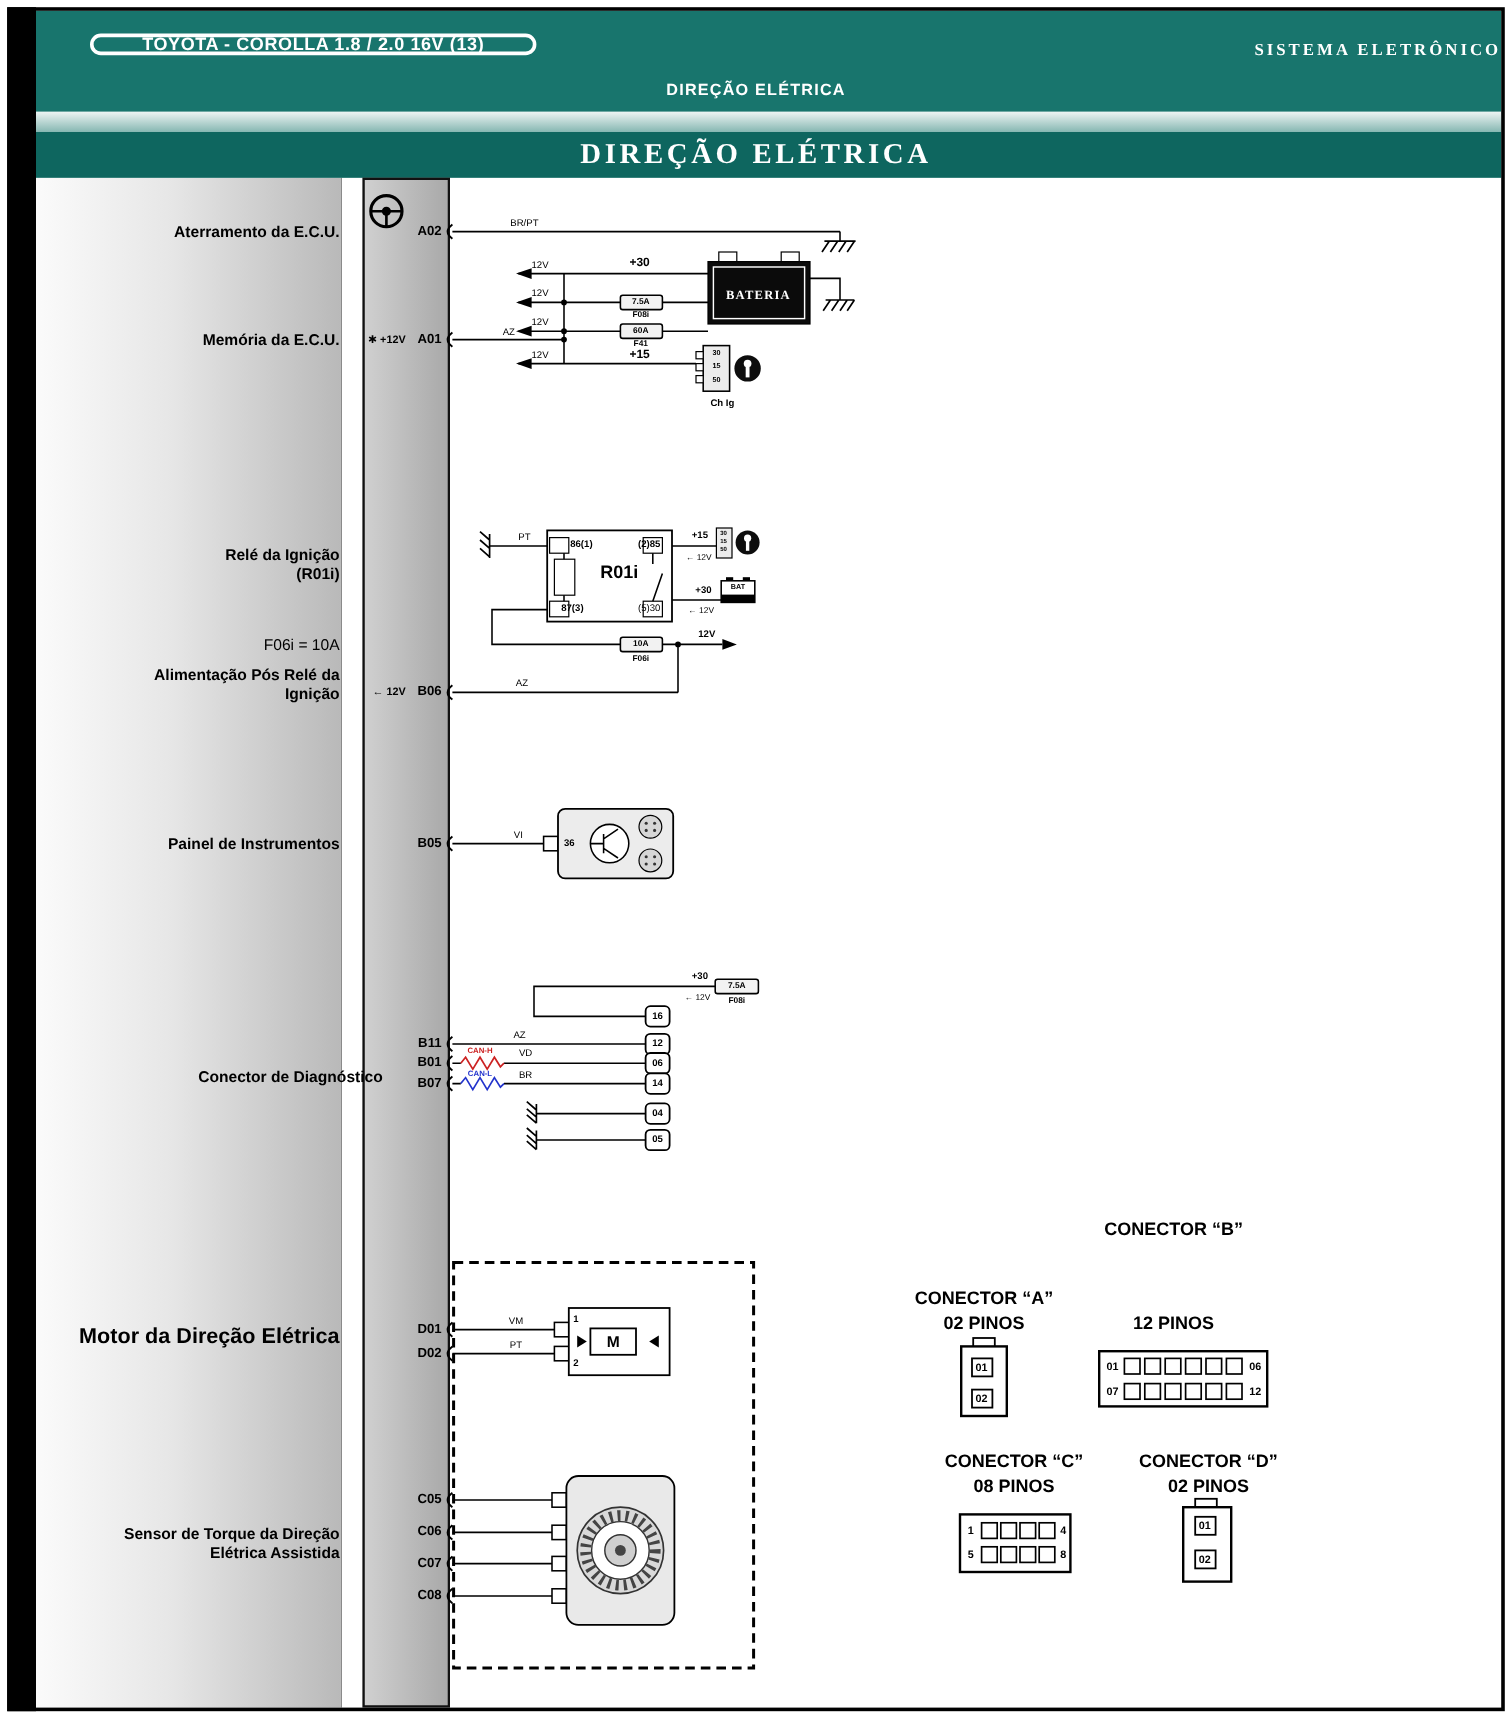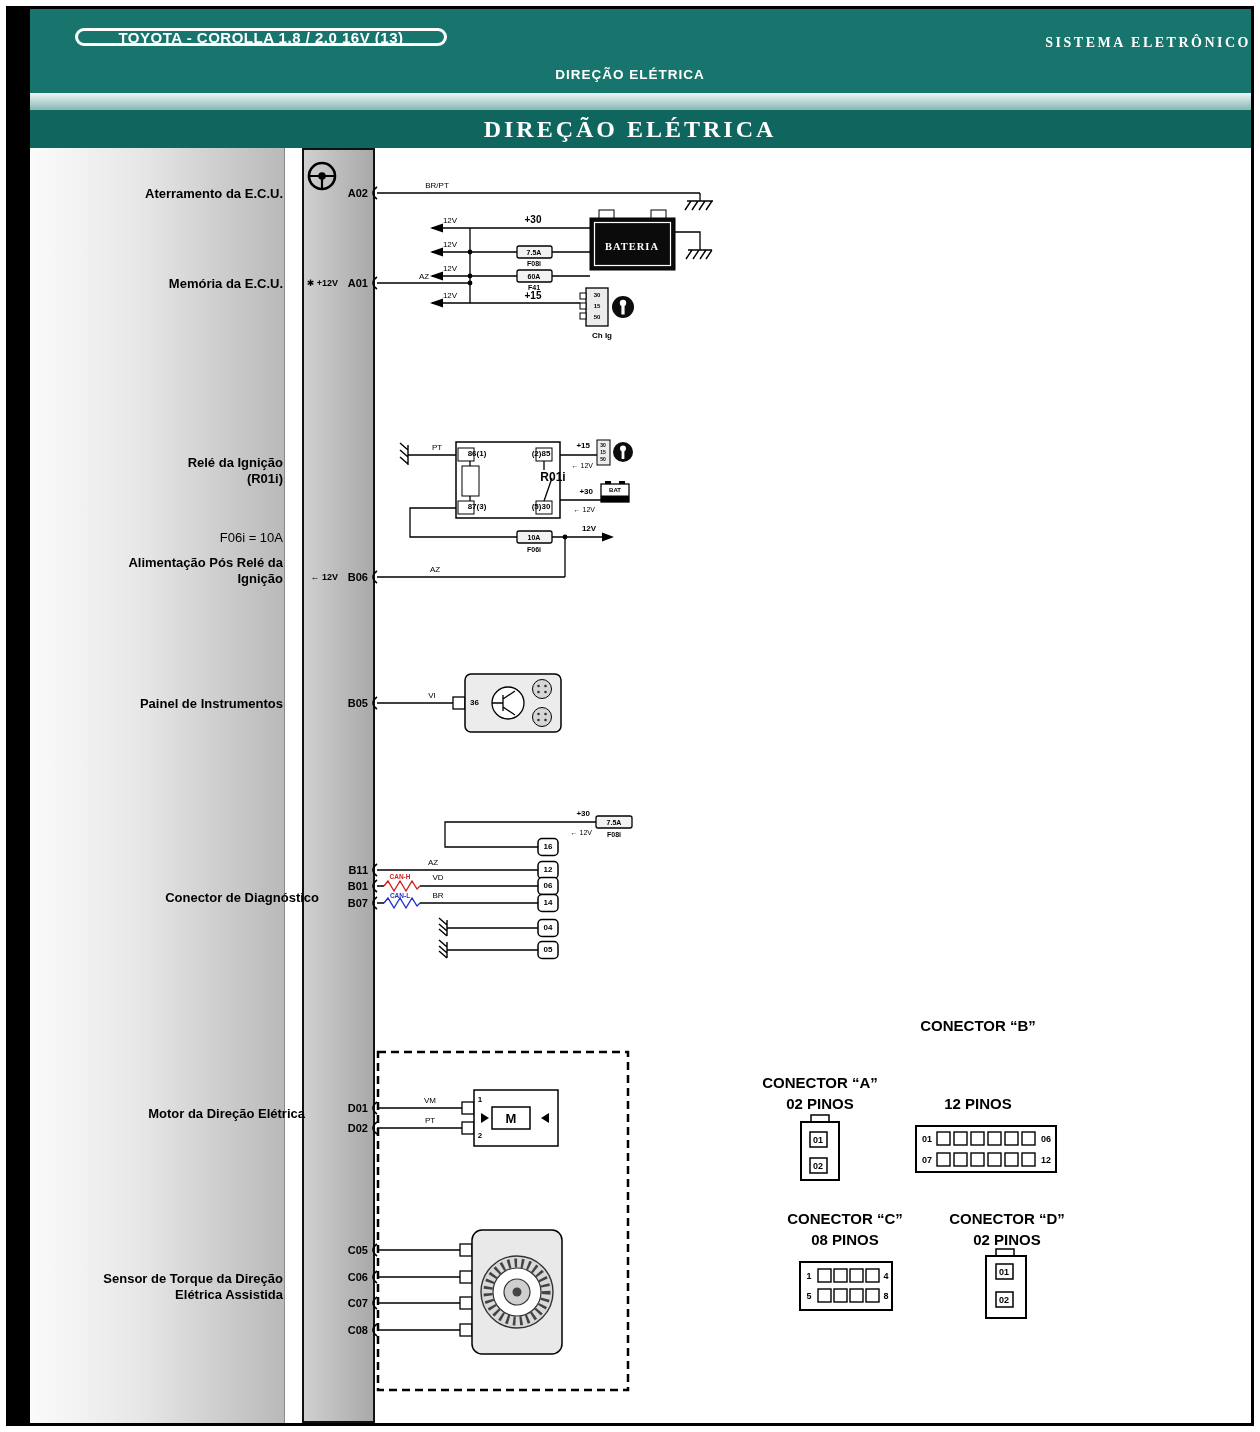--- a/index.html
+++ b/index.html
@@ -237,21 +237,21 @@
   <div id="labels-layer">
       <span class="dl" style="left: 283px; top: 193px; font-size: 13px; font-weight: bold; transform: translate(-100%, -50%);">Aterramento da E.C.U.</span>
       <span class="dl" style="left: 283px; top: 283px; font-size: 13px; font-weight: bold; transform: translate(-100%, -50%);">Memória da E.C.U.</span>
       <span class="dl" style="left: 283px; top: 462px; font-size: 13px; font-weight: bold; transform: translate(-100%, -50%);">Relé da Ignição</span>
       <span class="dl" style="left: 283px; top: 478px; font-size: 13px; font-weight: bold; transform: translate(-100%, -50%);">(R01i)</span>
       <span class="dl" style="left: 283px; top: 537px; font-size: 13px; font-weight: normal; transform: translate(-100%, -50%);">F06i = 10A</span>
       <span class="dl" style="left: 283px; top: 562px; font-size: 13px; font-weight: bold; transform: translate(-100%, -50%);">Alimentação Pós Relé da</span>
       <span class="dl" style="left: 283px; top: 578px; font-size: 13px; font-weight: bold; transform: translate(-100%, -50%);">Ignição</span>
       <span class="dl" style="left: 283px; top: 703px; font-size: 13px; font-weight: bold; transform: translate(-100%, -50%);">Painel de Instrumentos</span>
       <span class="dl" style="left: 283px; top: 897px; font-size: 13px; font-weight: bold; transform: translate(-100%, -50%); margin-left: 36px;">Conector de Diagnóstico</span>
-      <span class="dl" style="left: 283px; top: 1113px; font-size: 13px; font-weight: bold; transform: translate(-100%, -50%); margin-left: 22px;">Motor da Direção Elétrica</span>
+      <span class="dl" style="left: 283px; top: 1113px; font-size: 18px; font-weight: bold; transform: translate(-100%, -50%);">Motor da Direção Elétrica</span>
       <span class="dl" style="left: 283px; top: 1278px; font-size: 13px; font-weight: bold; transform: translate(-100%, -50%);">Sensor de Torque da Direção</span>
       <span class="dl" style="left: 283px; top: 1294px; font-size: 13px; font-weight: bold; transform: translate(-100%, -50%);">Elétrica Assistida</span>
       <span class="dl" style="left: 368px; top: 193px; font-size: 11px; font-weight: bold; transform: translate(-100%, -50%);">A02</span>
       <span class="dl" style="left: 368px; top: 283px; font-size: 11px; font-weight: bold; transform: translate(-100%, -50%);">A01</span>
       <span class="dl" style="left: 368px; top: 577px; font-size: 11px; font-weight: bold; transform: translate(-100%, -50%);">B06</span>
       <span class="dl" style="left: 368px; top: 703px; font-size: 11px; font-weight: bold; transform: translate(-100%, -50%);">B05</span>
       <span class="dl" style="left: 368px; top: 870px; font-size: 11px; font-weight: bold; transform: translate(-100%, -50%);">B11</span>
       <span class="dl" style="left: 368px; top: 886px; font-size: 11px; font-weight: bold; transform: translate(-100%, -50%);">B01</span>
       <span class="dl" style="left: 368px; top: 903px; font-size: 11px; font-weight: bold; transform: translate(-100%, -50%); text-align: right;">B07</span>
       <span class="dl" style="left: 368px; top: 1108px; font-size: 11px; font-weight: bold; transform: translate(-100%, -50%);">D01</span>
@@ -272,25 +272,25 @@
       <span class="dl" style="left: 534px; top: 263px; font-size: 7px; font-weight: bold; transform: translate(-50%, -50%);">F08i</span>
       <span class="dl" style="left: 534px; top: 276px; font-size: 7px; font-weight: bold; transform: translate(-50%, -50%);">60A</span>
       <span class="dl" style="left: 534px; top: 287px; font-size: 7px; font-weight: bold; transform: translate(-50%, -50%);">F41</span>
       <span class="dl" style="left: 632px; top: 247px; font-size: 10.5px; font-weight: bold; color: rgb(255, 255, 255); letter-spacing: 1px; font-family: &quot;Liberation Serif&quot;, &quot;DejaVu Serif&quot;, serif; transform: translate(-50%, -50%);">BATERIA</span>
       <span class="dl" style="left: 533px; top: 296px; font-size: 10px; font-weight: bold; transform: translate(-50%, -50%);">+15</span>
       <span class="dl" style="left: 597px; top: 295px; font-size: 6px; font-weight: bold; transform: translate(-50%, -50%);">30</span>
       <span class="dl" style="left: 597px; top: 306px; font-size: 6px; font-weight: bold; transform: translate(-50%, -50%);">15</span>
       <span class="dl" style="left: 597px; top: 317px; font-size: 6px; font-weight: bold; transform: translate(-50%, -50%);">50</span>
       <span class="dl" style="left: 602px; top: 336px; font-size: 8px; font-weight: bold; transform: translate(-50%, -50%);">Ch Ig</span>
       <span class="dl" style="left: 437px; top: 448px; font-size: 8px; transform: translate(-50%, -50%);">PT</span>
-      <span class="dl" style="left: 477px; top: 454px; font-size: 8px; font-weight: bold; transform: translate(-50%, -50%);">86(1)</span>
+      <span class="dl" style="left: 477px; top: 454px; font-size: 8px; font-weight: bold; transform: translate(-50%, -50%); padding-left: 15px;">86(1)</span>
       <span class="dl" style="left: 541px; top: 454px; font-size: 8px; font-weight: bold; transform: translate(-50%, -50%);">(2)85</span>
       <span class="dl" style="left: 477px; top: 507px; font-size: 8px; font-weight: bold; transform: translate(-50%, -50%);">87(3)</span>
-      <span class="dl" style="left: 541px; top: 507px; font-size: 8px; font-weight: bold; transform: translate(-50%, -50%);">(5)30</span>
-      <span class="dl" style="left: 516px; top: 477px; font-size: 12px; font-weight: bold; transform: translate(-50%, -50%); margin-left: 37px;">R01i</span>
+      <span class="dl" style="left: 541px; top: 507px; font-size: 8px; font-weight: normal; transform: translate(-50%, -50%);">(5)30</span>
+      <span class="dl" style="left: 516px; top: 477px; font-size: 15px; font-weight: bold; transform: translate(-50%, -50%);">R01i</span>
       <span class="dl" style="left: 590px; top: 446px; font-size: 8px; font-weight: bold; transform: translate(-100%, -50%);">+15</span>
       <span class="dl" style="left: 593px; top: 465px; font-size: 7px; transform: translate(-100%, -50%);">← 12V</span>
       <span class="dl" style="left: 603px; top: 445px; font-size: 5px; font-weight: bold; transform: translate(-50%, -50%);">30</span>
       <span class="dl" style="left: 603px; top: 452px; font-size: 5px; font-weight: bold; transform: translate(-50%, -50%);">15</span>
       <span class="dl" style="left: 603px; top: 459px; font-size: 5px; font-weight: bold; transform: translate(-50%, -50%);">50</span>
       <span class="dl" style="left: 593px; top: 492px; font-size: 8px; font-weight: bold; transform: translate(-100%, -50%);">+30</span>
       <span class="dl" style="left: 595px; top: 509px; font-size: 7px; transform: translate(-100%, -50%);">← 12V</span>
       <span class="dl" style="left: 615px; top: 490px; font-size: 6px; font-weight: bold; transform: translate(-50%, -50%);">BAT</span>
       <span class="dl" style="left: 534px; top: 537px; font-size: 7px; font-weight: bold; transform: translate(-50%, -50%);">10A</span>
       <span class="dl" style="left: 534px; top: 549px; font-size: 7px; font-weight: bold; transform: translate(-50%, -50%);">F06i</span>

